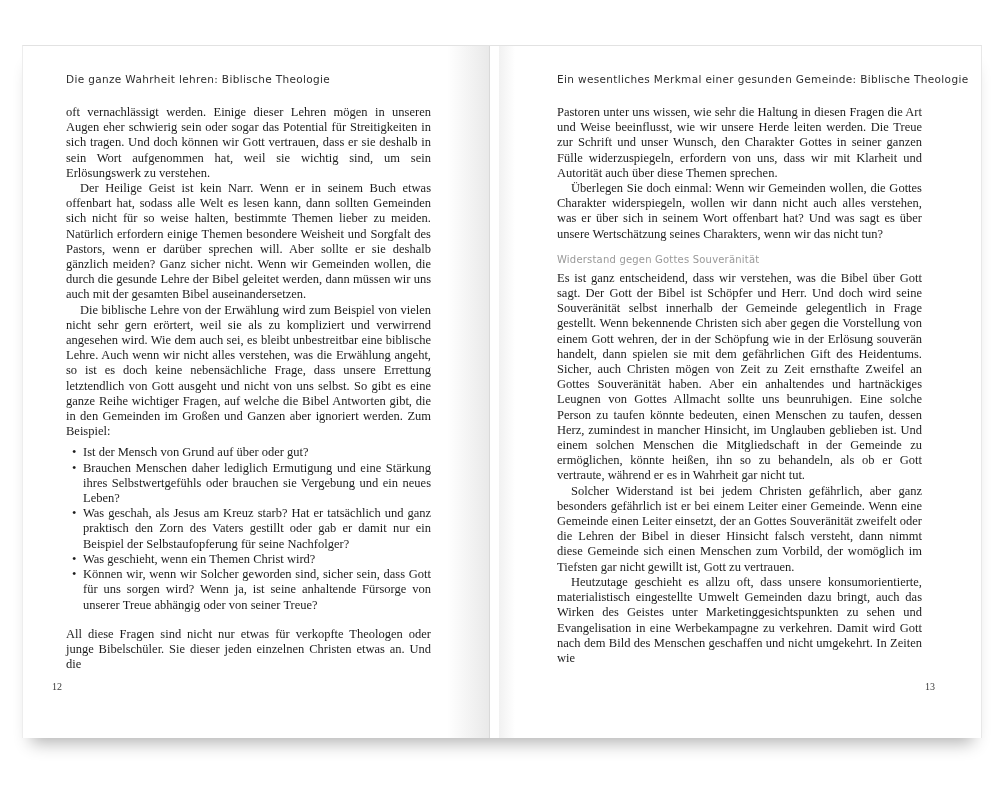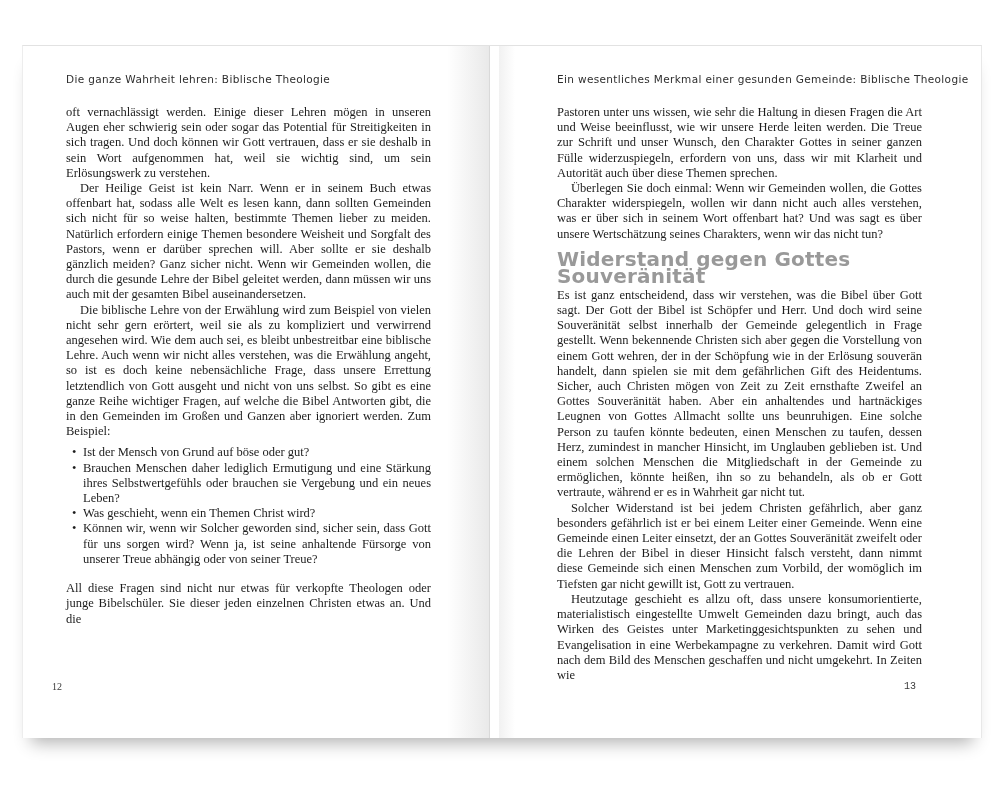--- a/index.html
+++ b/index.html
@@ -56,22 +56,22 @@
   .bodytext p {
     margin: 0;
     font-size: 12.5px;
     line-height: 15.2px;
     color: #1c1c1c;
     text-align: justify;
   }
   .bodytext p.indent { text-indent: 14px; }
   .section-head {
     font-family: "DejaVu Sans", "Liberation Sans", sans-serif;
-    font-weight: bold;
-    font-size: 20px;
+    font-weight: normal;
+    font-size: 10px;
     line-height: 17px;
     letter-spacing: 0.2px;
     color: #999999;
     margin: 9px 0 3px 0;
   }
   ul.bullets {
     margin: 6px 0 0 0;
     padding: 0 0 0 17px;
     list-style: none;
   }
@@ -91,38 +91,39 @@
   }
   .closing { margin-top: 14px !important; }
   .pagenum {
     position: absolute;
     bottom: 46px;
     font-size: 10px;
     color: #3a3a3a;
     font-family: "Liberation Serif", "DejaVu Serif", serif;
   }
   .pagenum-left  { left: 29px; }
-  .pagenum-right { right: 65px; font-family: Liberation Mono, monospace; }
+  .pagenum-right { right: 46px; }
 </style>
 </head>
 <body>
 
 <div class="spread">
 
   <section class="page page-left">
     <div class="runhead">Die ganze Wahrheit lehren: Biblische Theologie</div>
 
     <div class="bodytext">
       <p>oft vernachlässigt werden. Einige dieser Lehren mögen in unseren Augen eher schwierig sein oder sogar das Potential für Streitigkeiten in sich tragen. Und doch können wir Gott vertrauen, dass er sie deshalb in sein Wort aufgenommen hat, weil sie wichtig sind, um sein Erlösungswerk zu verstehen.</p>
       <p class="indent">Der Heilige Geist ist kein Narr. Wenn er in seinem Buch etwas offenbart hat, sodass alle Welt es lesen kann, dann sollten Gemeinden sich nicht für so weise halten, bestimmte Themen lieber zu meiden. Natürlich erfordern einige Themen besondere Weisheit und Sorgfalt des Pastors, wenn er darüber sprechen will. Aber sollte er sie deshalb gänzlich meiden? Ganz sicher nicht. Wenn wir Gemeinden wollen, die durch die gesunde Lehre der Bibel geleitet werden, dann müssen wir uns auch mit der gesamten Bibel auseinandersetzen.</p>
       <p class="indent">Die biblische Lehre von der Erwählung wird zum Beispiel von vielen nicht sehr gern erörtert, weil sie als zu kompliziert und verwirrend angesehen wird. Wie dem auch sei, es bleibt unbestreitbar eine biblische Lehre. Auch wenn wir nicht alles verstehen, was die Erwählung angeht, so ist es doch keine nebensächliche Frage, dass unsere Errettung letztendlich von Gott ausgeht und nicht von uns selbst. So gibt es eine ganze Reihe wichtiger Fragen, auf welche die Bibel Antworten gibt, die in den Gemeinden im Großen und Ganzen aber ignoriert werden. Zum Beispiel:</p>
 
       <ul class="bullets">
-        <li>Ist der Mensch von Grund auf böse oder gut?</li>
+        <li>Ist der Mensch von Grund auf über oder gut?</li>
         <li>Brauchen Menschen daher lediglich Ermutigung und eine Stärkung ihres Selbstwertgefühls oder brauchen sie Vergebung und ein neues Leben?</li>
+        <li>Was geschah, als Jesus am Kreuz starb? Hat er tatsächlich und ganz praktisch den Zorn des Vaters gestillt oder gab er damit nur ein Beispiel der Selbstaufopferung für seine Nachfolger?</li>
         <li>Was geschieht, wenn ein Themen Christ wird?</li>
         <li>Können wir, wenn wir Solcher geworden sind, sicher sein, dass Gott für uns sorgen wird? Wenn ja, ist seine anhaltende Fürsorge von unserer Treue abhängig oder von seiner Treue?</li>
       </ul>
 
       <p class="closing">All diese Fragen sind nicht nur etwas für verkopfte Theologen oder junge Bibelschüler. Sie dieser jeden einzelnen Christen etwas an. Und die</p>
     </div>
 
     <div class="pagenum pagenum-left">12</div>
   </section>
 

